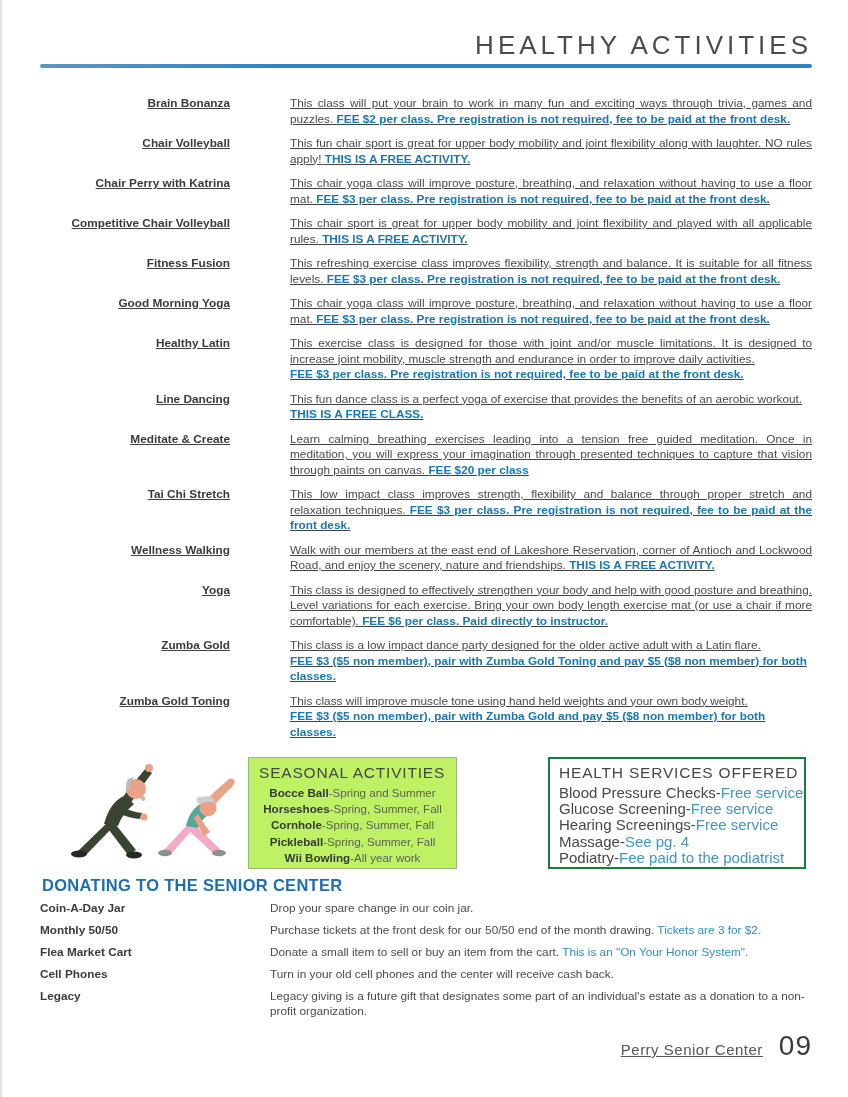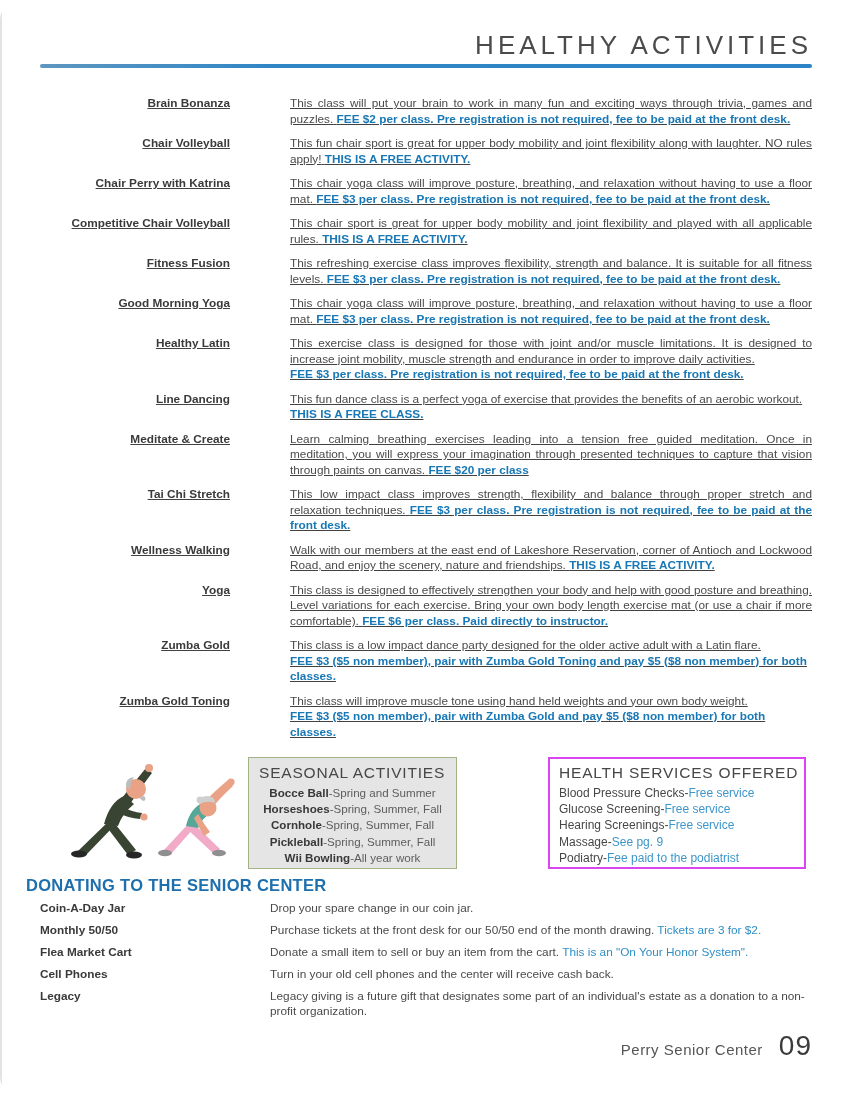--- a/index.html
+++ b/index.html
@@ -1,56 +1,56 @@
 <!DOCTYPE html>
 <html><head>
 <meta charset="utf-8">
 <style>
   * { margin:0; padding:0; box-sizing:border-box; }
   html,body { background:#ffffff; }
   body { font-family:"Liberation Sans", sans-serif; }
-  .page { position:relative; width:848px; height:1097px; background:#fff; overflow:hidden; color:#424242;border-radius:20px; }
+  .page { position:relative; width:848px; height:1097px; background:#fff; overflow:hidden; color:#424242; }
   .edge-left { position:absolute; left:0; top:0; bottom:0; width:2px; background:#e3e3e3; }
 
   .header-title { position:absolute; top:30px; right:36px; font-size:26px; font-weight:400;
                   letter-spacing:4px; color:#4b4b4b; white-space:nowrap; }
   .rule { position:absolute; top:64px; left:40px; width:772px; height:4px; border-radius:2px;
           background:linear-gradient(90deg,#5e97c0,#2f86c6 30%,#2c84c6); }
 
   .activities { position:absolute; top:96px; left:40px; width:772px; }
   .row { display:grid; grid-template-columns:190px 1fr; column-gap:28px; margin-bottom:9px;text-decoration:underline; }
   .label { text-align:right; font-weight:bold; font-size:11.8px; line-height:15.5px; color:#3a3a3a; }
   .desc { font-size:11.8px; line-height:15.5px; color:#4a4a4a; text-align:justify;margin-left:32px; }
   .fee { font-weight:bold; color:#1878b6; }
   .fee.block { display:block; text-align:left; }
 
   .illustration { position:absolute; left:52px; top:756px; width:196px; height:110px; }
 
   .seasonal { position:absolute; left:248px; top:757px; width:209px; height:112px;
-              background:#e5e5e5; border:1px solid #a2b487; padding:6px 10px 4px; }
+              background:#bef264; border:1px solid #a2b487; padding:6px 10px 4px; }
   .box-title { font-size:15.5px; letter-spacing:0.8px; color:#474747; font-weight:400;
                margin-bottom:3px; white-space:nowrap; }
   .s-item { font-size:11.6px; line-height:16.2px; color:#5d5d5d; white-space:nowrap;text-align:center; }
   .s-item b { color:#383838; }
 
   .health { position:absolute; left:548px; top:757px; width:258px; height:112px;
-            background:#fff; border:2px solid #d946ef; padding:5px 9px 4px; }
-  .h-item { font-size:12px; line-height:16.2px; color:#474747; white-space:nowrap; }
+            background:#fff; border:2px solid #15803d; padding:5px 9px 4px; }
+  .h-item { font-size:15px; line-height:16.2px; color:#474747; white-space:nowrap; }
   .h-item .val { color:#3e96c9; }
 
-  .donating-title { position:absolute; left:26px; top:876px; font-size:16.5px; font-weight:bold;
+  .donating-title { position:absolute; left:42px; top:876px; font-size:16.5px; font-weight:bold;
                     color:#1e6fad; letter-spacing:0.3px; white-space:nowrap; }
   .donating-list { position:absolute; left:40px; top:901px; width:772px; }
   .d-row { display:grid; grid-template-columns:197px 1fr; column-gap:33px; margin-bottom:7px; }
   .d-label { text-align:left; font-weight:bold; font-size:11.8px; line-height:15px; color:#3a3a3a; }
   .d-desc { font-size:11.8px; line-height:15px; color:#4a4a4a; }
   .d-desc .hl { color:#2e8fc6; }
 
   .footer { position:absolute; right:36px; top:1030px; display:flex; align-items:baseline; gap:16px; }
-  .footer-name { font-size:15px; color:#565656; letter-spacing:0.5px; }
+  .footer-name { font-size:15px; color:#565656; letter-spacing:0.5px;text-decoration:underline; }
   .footer-num { font-size:28px; color:#3b3b3b; letter-spacing:1px; }
 </style>
 </head>
 <body>
 
 <div class="page">
   <div class="edge-left"></div>
 
   <h1 class="header-title">HEALTHY ACTIVITIES</h1>
   <div class="rule"></div>
@@ -221,21 +221,21 @@
   <section class="health">
     <div class="box-title">HEALTH SERVICES OFFERED</div>
     <div>
 
         <div class="h-item"><span>Blood Pressure Checks</span><span>-</span><span class="val">Free service</span></div>
 
         <div class="h-item"><span>Glucose Screening</span><span>-</span><span class="val">Free service</span></div>
 
         <div class="h-item"><span>Hearing Screenings</span><span>-</span><span class="val">Free service</span></div>
 
-        <div class="h-item"><span>Massage</span><span>-</span><span class="val">See pg. 9</span></div>
+        <div class="h-item"><span>Massage</span><span>-</span><span class="val">See pg. 4</span></div>
 
         <div class="h-item"><span>Podiatry</span><span>-</span><span class="val">Fee paid to the podiatrist</span></div>
       </div>
   </section>
 
   <h2 class="donating-title">DONATING TO THE SENIOR CENTER</h2>
   <section class="donating-list">
 
       <div class="d-row">
         <div class="d-label">Coin-A-Day Jar</div>

